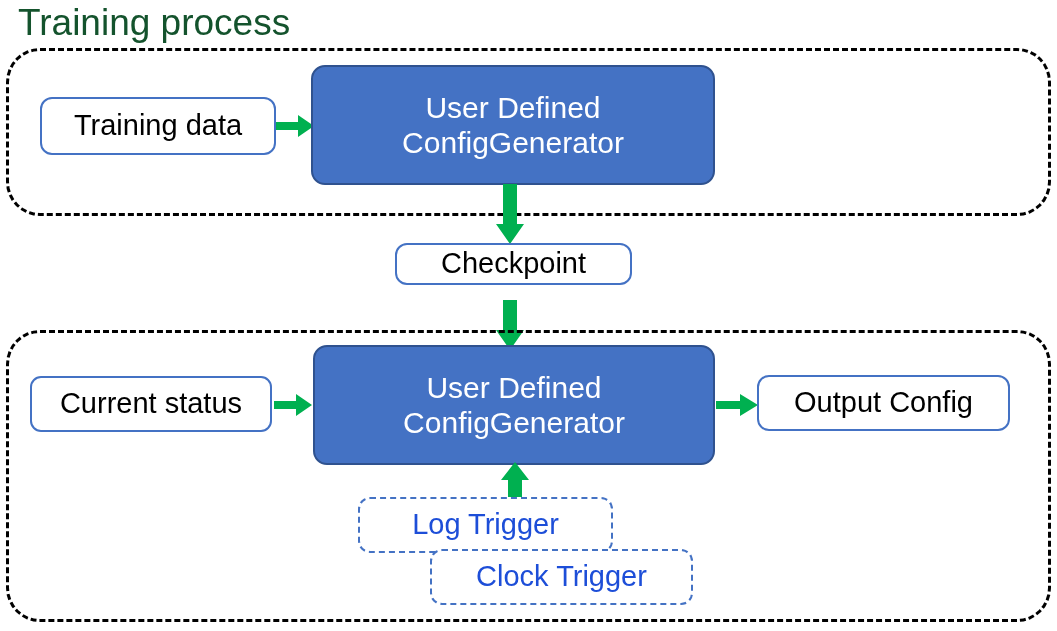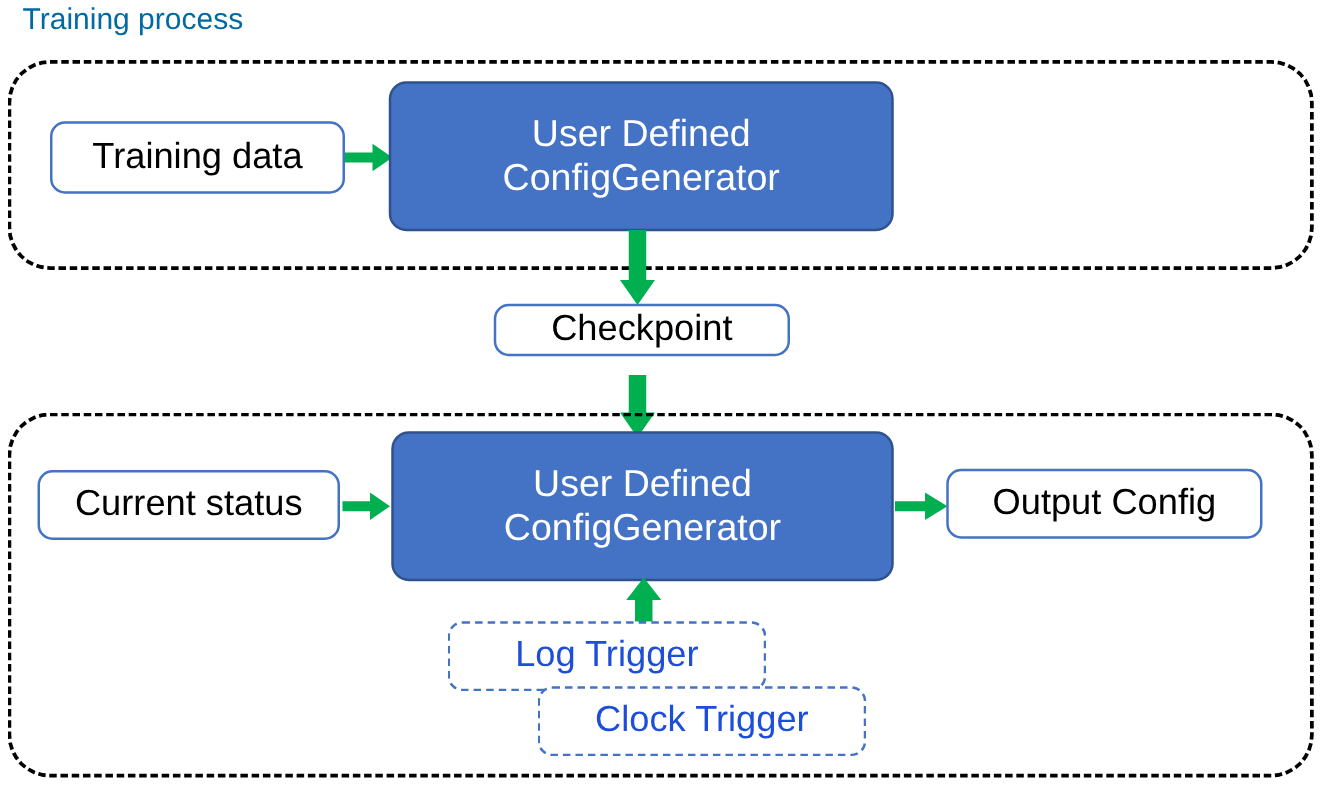--- a/index.html
+++ b/index.html
@@ -14,22 +14,22 @@
     position: relative;
     width: 1057px;
     height: 631px;
     background: #ffffff;
     overflow: hidden;
   }
   .abs { position: absolute; box-sizing: border-box; }
 
   
   .group-label {
-    font-size: 24px;
-    color: #0369a1;
+    font-size: 37px;
+    color: #14532d;
     line-height: 1;
     white-space: nowrap;
   }
 
   
   .process-container {
     border: 3px dashed #000000;
     border-radius: 34px;
     background: transparent;
   }
@@ -114,21 +114,21 @@
 
   <div class="arrow" style="left:496px; top:300px;">
     <svg width="36" height="52" viewBox="0 0 36 52">
       <path d="M7 0 L21 0 L21 30 L28 30 L14 50 L0 30 L7 30 Z" fill="#00B050"></path>
     </svg>
   </div>
 
 
   <div class="abs process-container" style="left:6px; top:330px; width:1045px; height:292px;"></div>
 
-  <div class="abs node-plain" style="left:30px; top:376px; width:242px; height:56px;">Current status</div>
+  <div class="abs node-plain" style="left:30px; top:376px; width:242px; height:56px;border-radius:11px;">Current status</div>
 
   <div class="arrow" style="left:274px; top:387px;">
     <svg width="40" height="36" viewBox="0 0 40 36">
       <path d="M0 14 L22 14 L22 7 L38 18 L22 29 L22 22 L0 22 Z" fill="#00B050"></path>
     </svg>
   </div>
 
   <div class="abs node-filled" style="left:313px; top:345px; width:402px; height:120px;">
     <span class="line">User Defined</span>
     <span class="line">ConfigGenerator</span>

